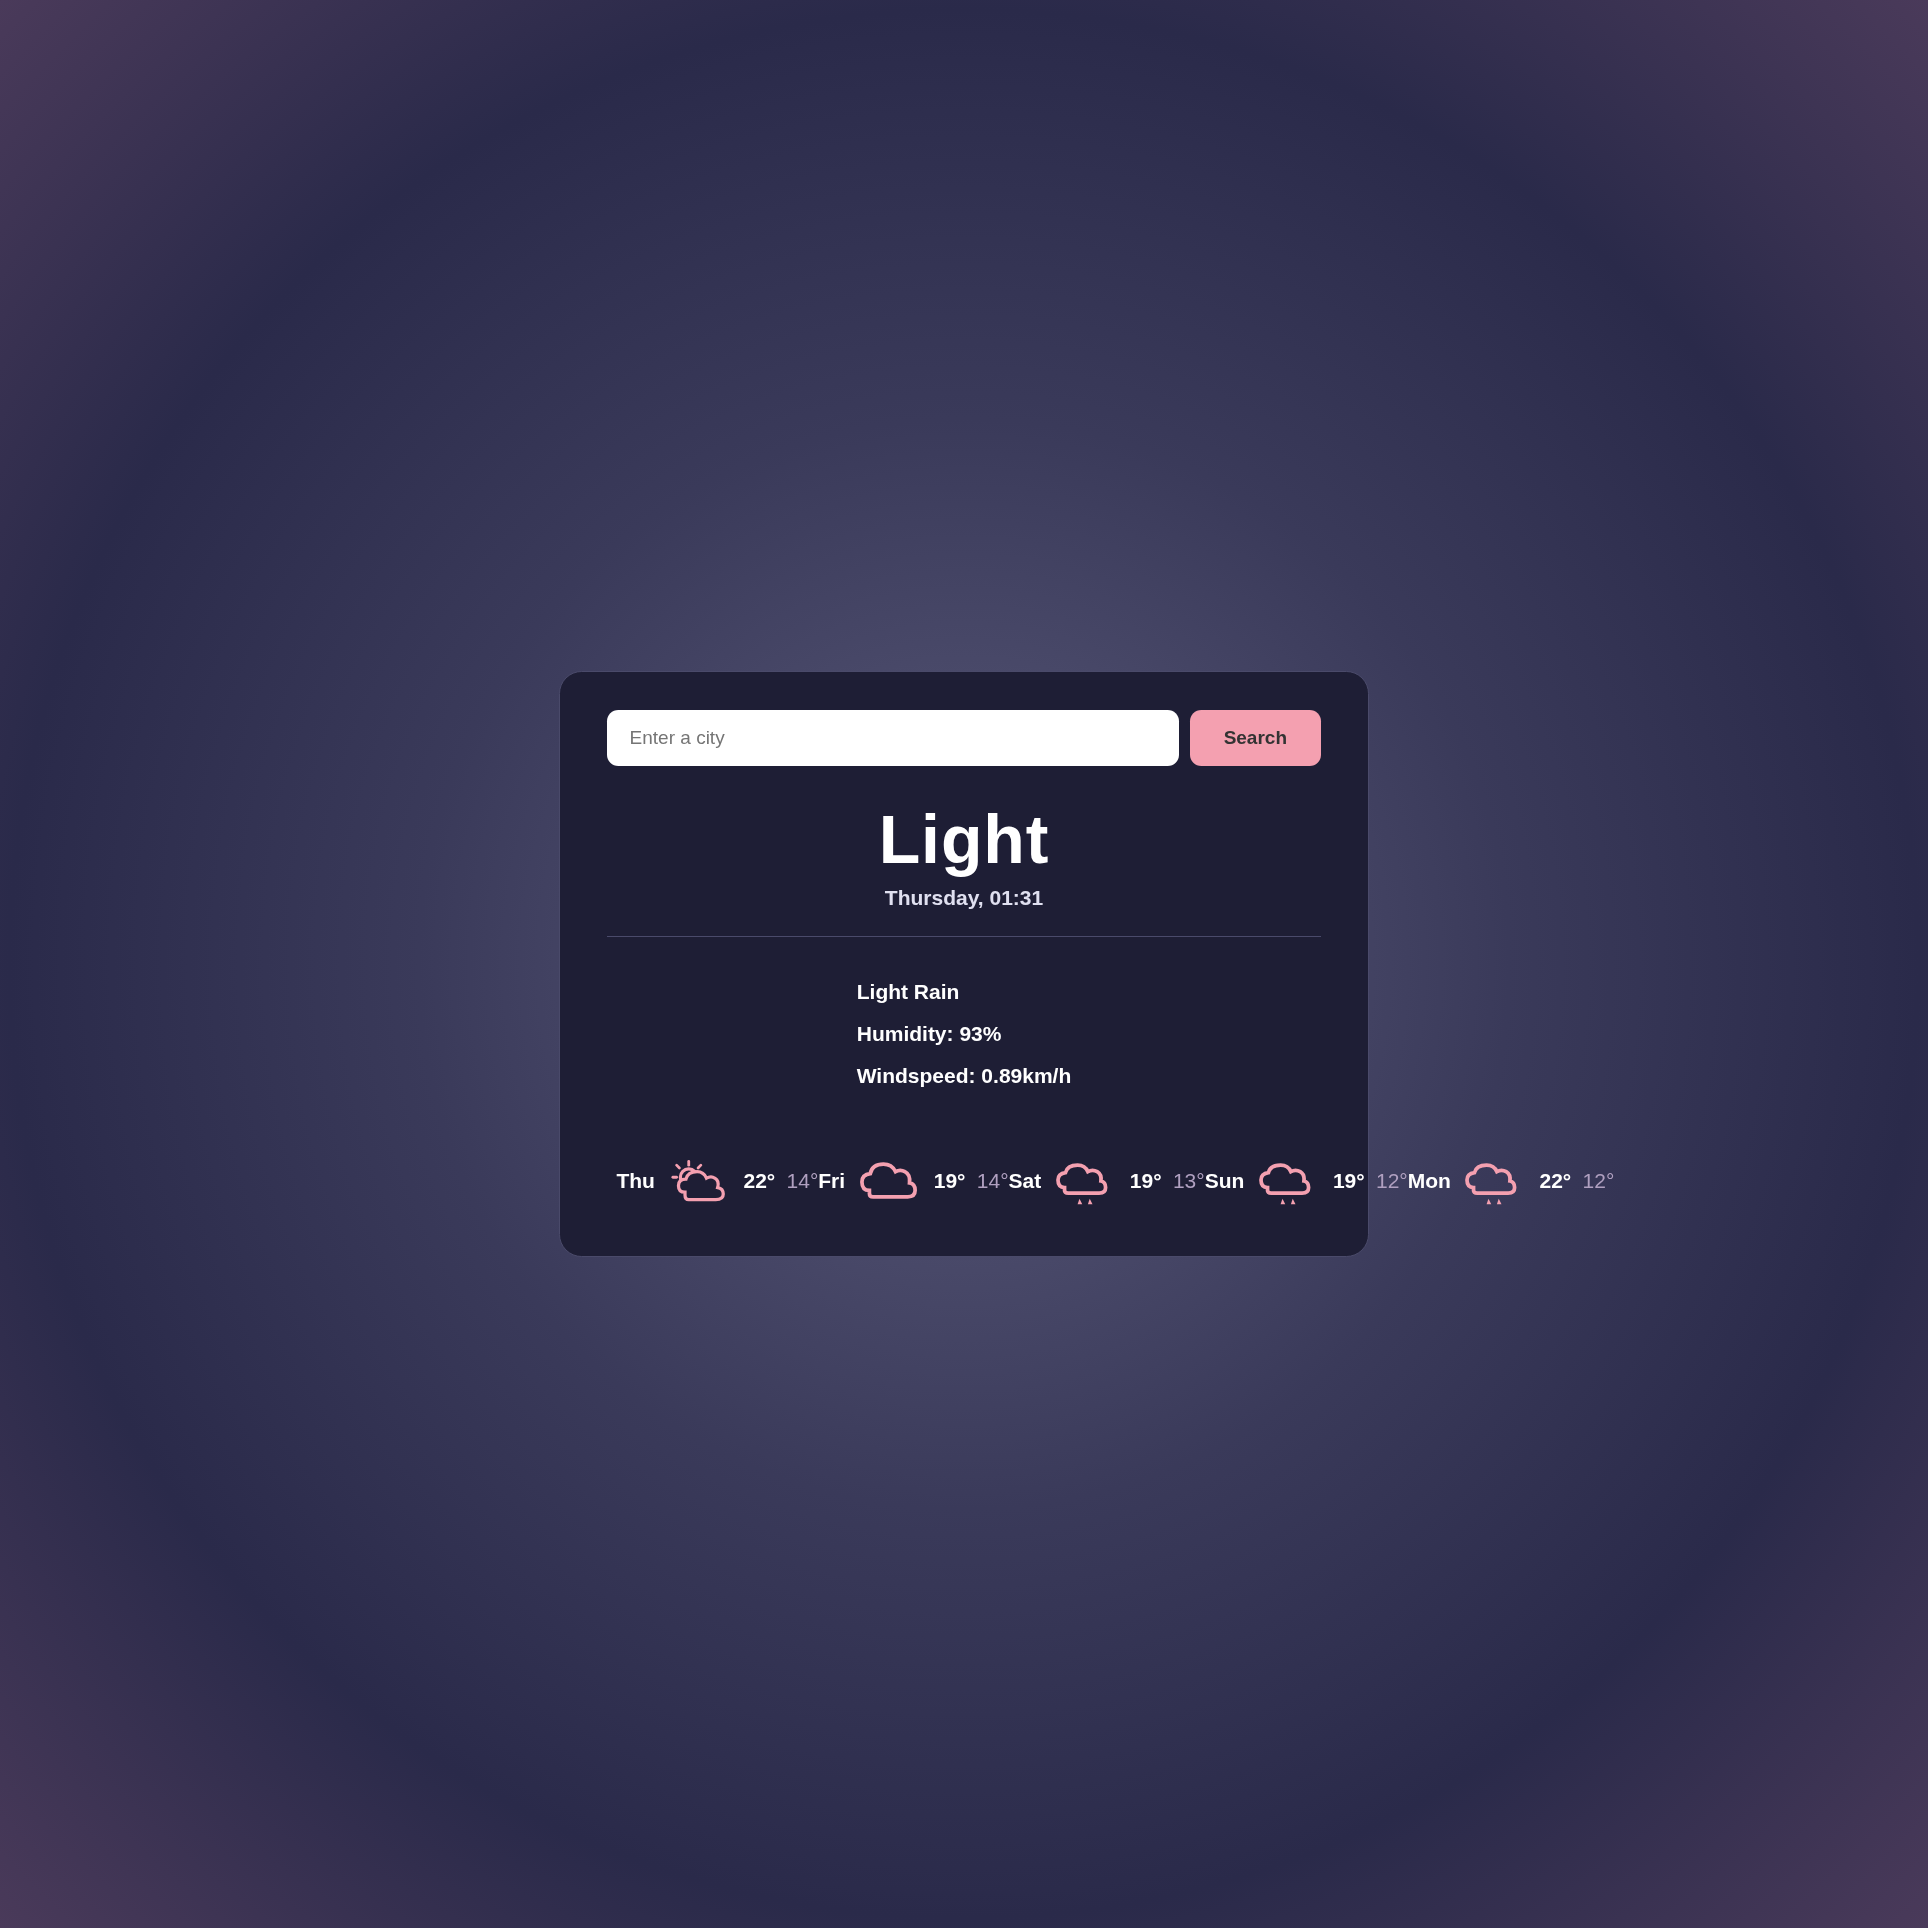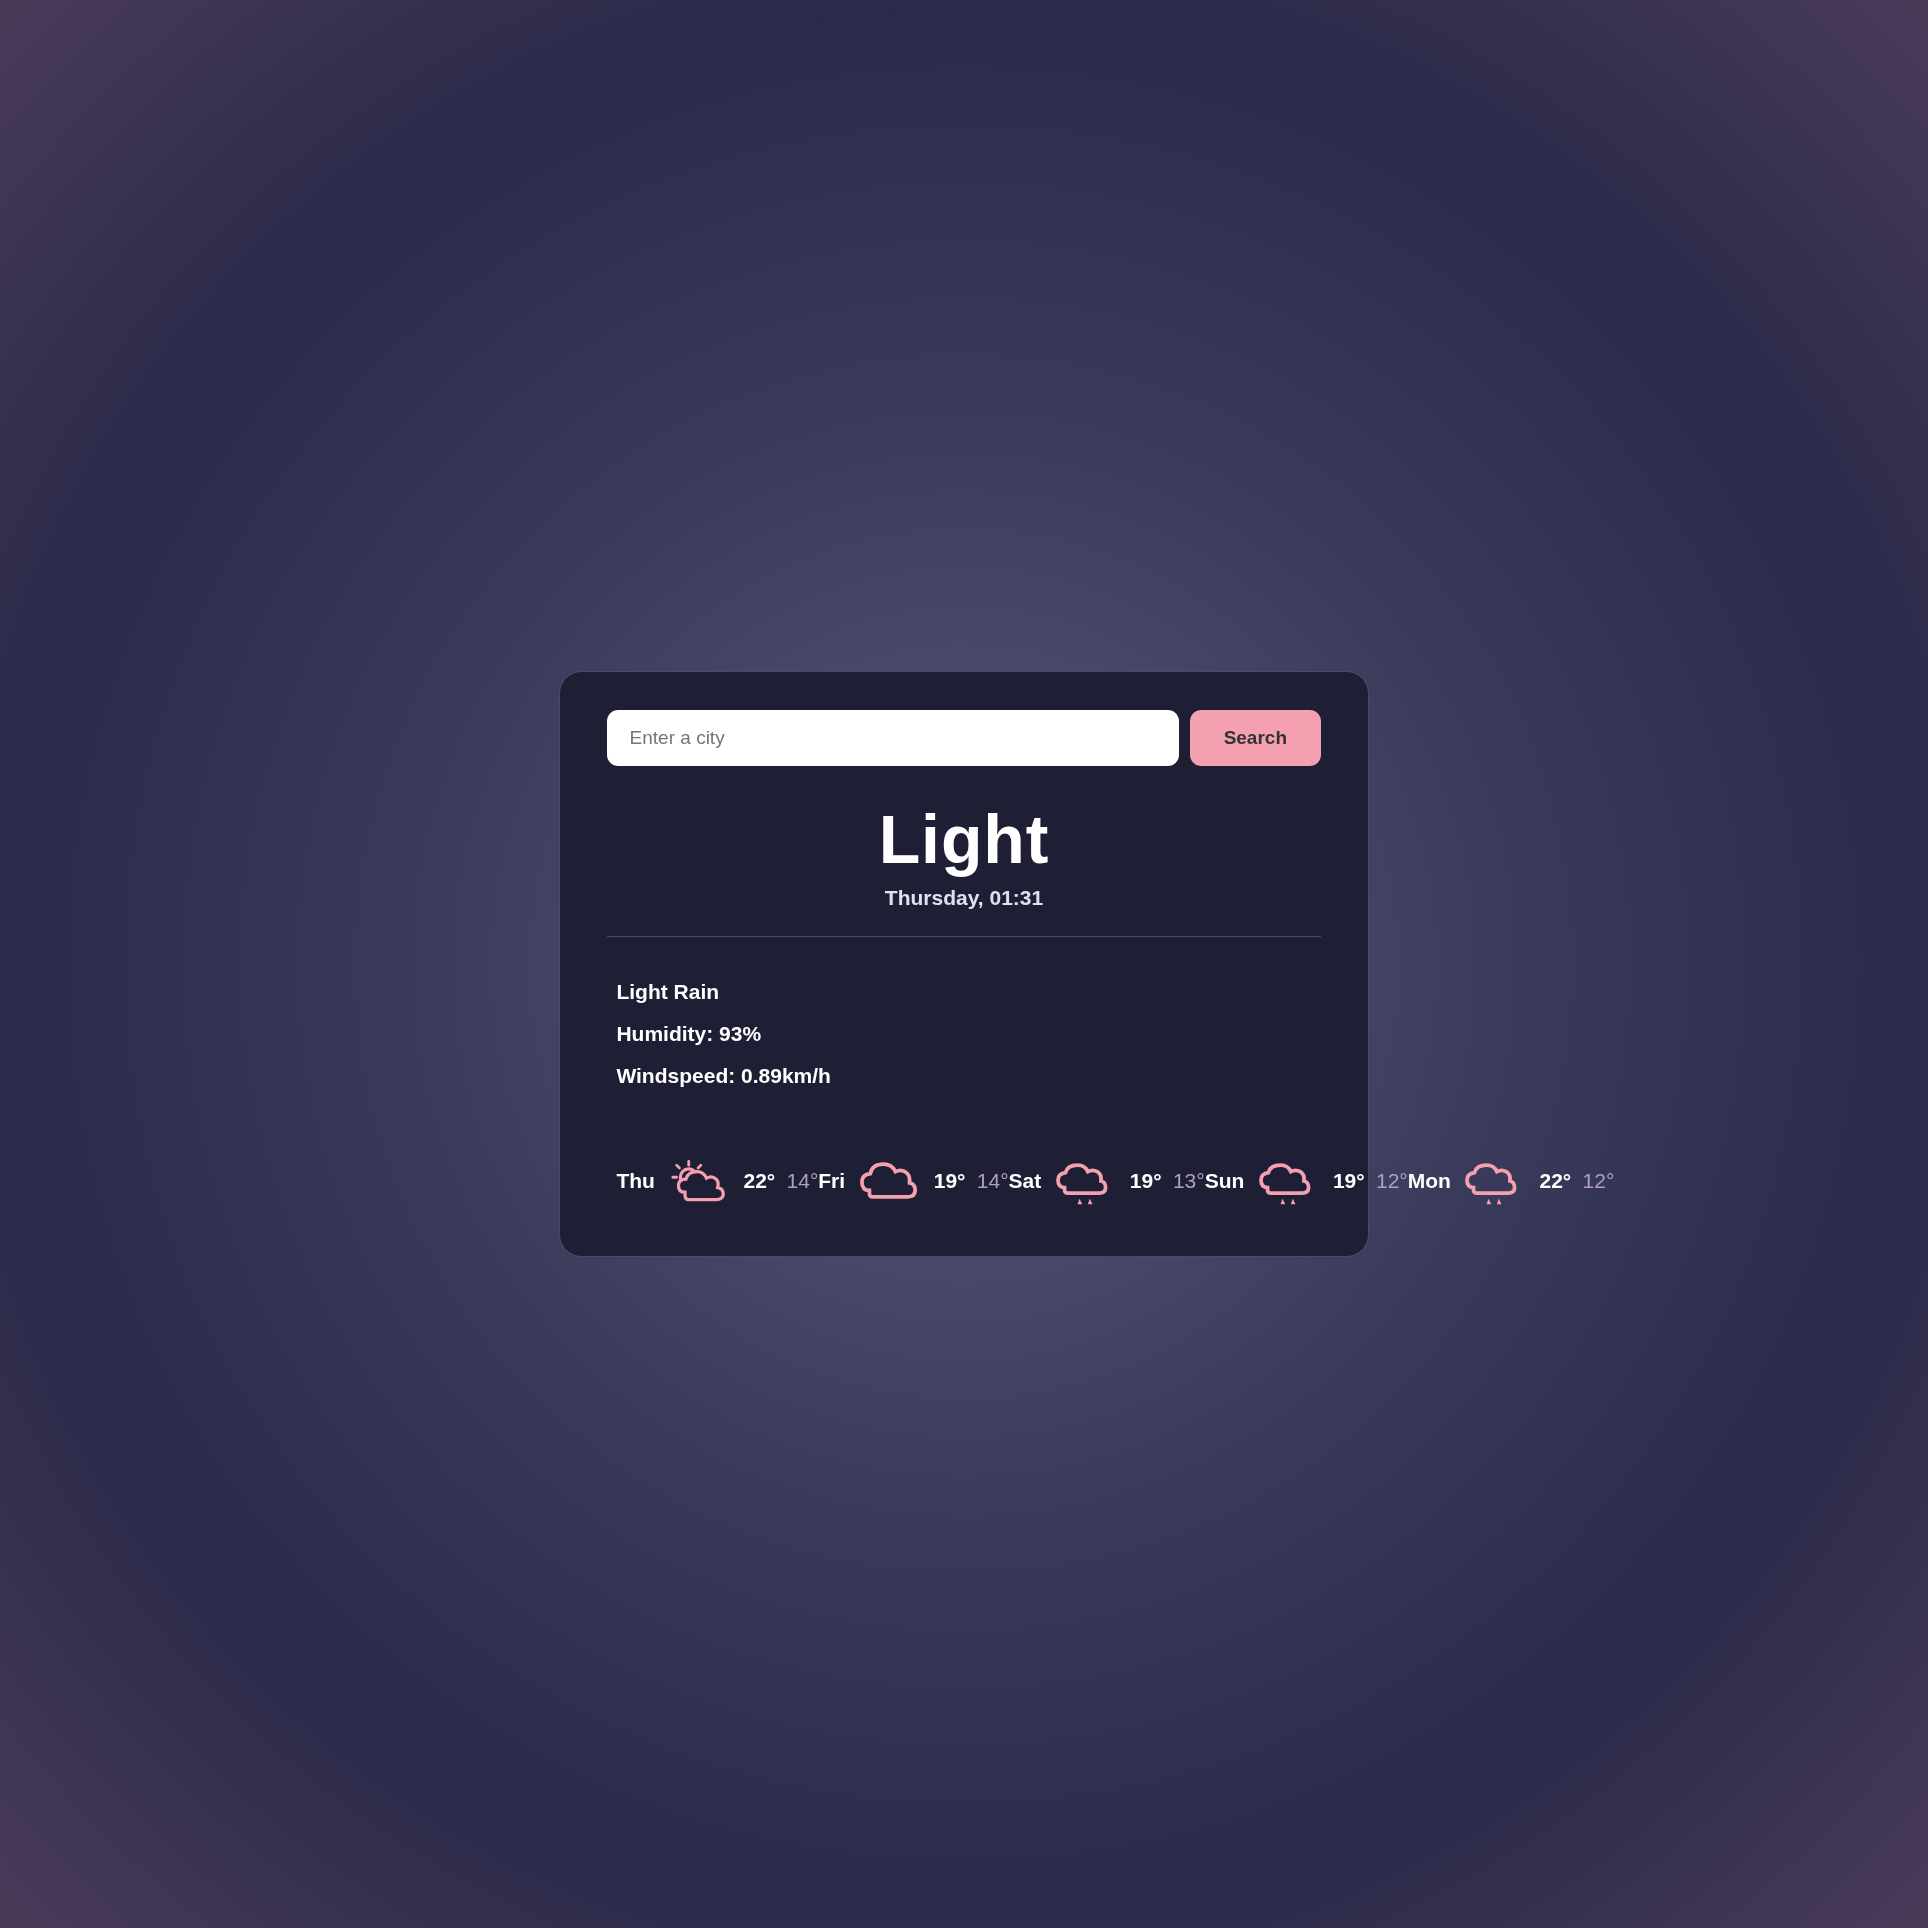--- a/index.html
+++ b/index.html
@@ -71,21 +71,21 @@
 
     .divider {
       border: none;
       border-top: 0.9px solid #4a4a6a;
       margin-bottom: 34px;
     }
 
     .current-weather {
       display: flex;
       align-items: center;
-      justify-content: space-between;
+      justify-content: center;
       margin-bottom: 56px;
       padding: 0 9.4px;
     }
 
     .weather-details {
       font-size: 21px;
       line-height: 2;
       font-weight: 700;
     }
 

